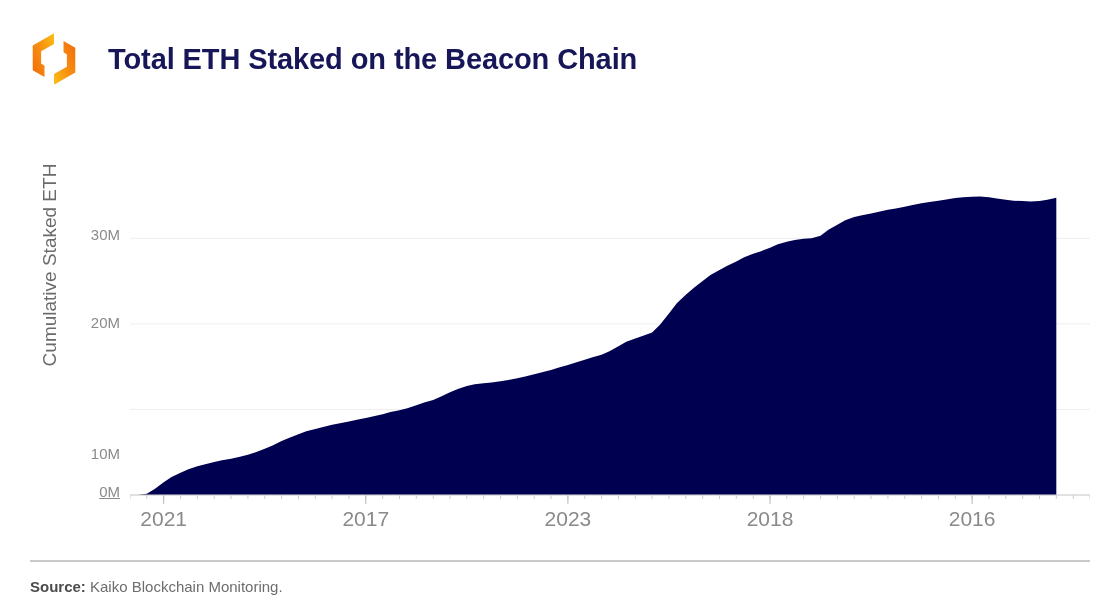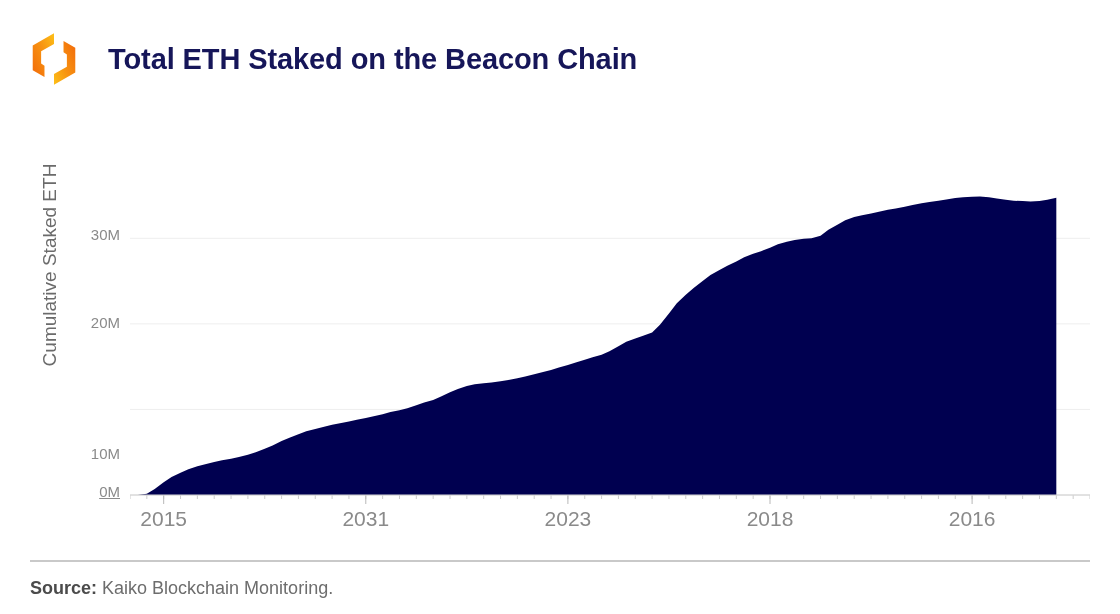--- a/index.html
+++ b/index.html
@@ -100,21 +100,21 @@
   
   #footer-rule {
     position: absolute;
     left: 30px; top: 560px;
     width: 1060px; height: 2px;
     background: #c9c9c9;
   }
   #source {
     position: absolute;
     left: 30px; top: 578px;
-    font-size: 18px;
+    font-size: 15px;
     color: #6d6d6d;
     white-space: nowrap;
   }
   #source-label {
     font-weight: bold;
     color: #4b4b4b;
   }
 </style>
 </head>
 <body>
@@ -227,22 +227,22 @@
             <line x1="437.8947368421206" x2="437.8947368421206" y1="391" y2="400" stroke="#b8b8b8" stroke-width="1"></line>
             <line x1="640.0000000000153" x2="640.0000000000153" y1="391" y2="400" stroke="#b8b8b8" stroke-width="1"></line>
             <line x1="842.10526315791" x2="842.10526315791" y1="391" y2="400" stroke="#b8b8b8" stroke-width="1"></line>
           </g>
         <path id="area-path" fill="#000050" stroke="none" d="M7.86 391.00 L16.84 389.72 L24.70 385.01 L33.68 378.17 L41.54 373.03 L50.53 368.76 L58.39 365.33 L67.37 362.34 L75.23 360.20 L84.21 358.06 L92.07 356.35 L101.05 354.64 L108.91 352.93 L117.89 350.79 L125.75 348.22 L134.74 344.80 L142.60 341.38 L151.58 337.10 L159.44 333.68 L168.42 330.26 L176.28 327.26 L185.26 325.12 L193.12 322.98 L202.11 320.84 L209.96 319.13 L218.95 317.42 L226.81 315.71 L235.79 314.00 L243.65 312.29 L252.63 310.15 L260.49 308.01 L269.47 306.30 L277.33 304.16 L286.32 301.17 L294.18 298.60 L303.16 296.03 L311.02 292.61 L320.00 288.33 L327.86 284.91 L336.84 281.92 L344.70 280.21 L353.68 279.35 L361.54 278.49 L370.53 277.21 L378.39 275.93 L387.37 274.22 L395.23 272.51 L404.21 270.37 L412.07 268.23 L421.05 266.09 L428.91 263.52 L437.89 260.96 L445.75 258.39 L454.74 255.82 L462.60 253.26 L471.58 250.69 L479.44 247.27 L488.42 242.13 L496.28 237.86 L505.26 234.43 L513.12 231.87 L522.11 228.44 L529.96 220.74 L538.95 209.62 L546.81 199.36 L555.79 190.80 L563.65 183.96 L572.63 177.11 L580.49 171.12 L589.47 165.99 L597.33 161.71 L606.32 157.43 L614.18 153.16 L623.16 149.73 L631.02 147.17 L640.00 143.74 L647.86 140.32 L656.84 137.76 L664.70 136.04 L673.68 134.76 L681.54 134.33 L690.53 131.77 L698.39 125.78 L707.37 120.64 L715.23 116.37 L724.21 112.94 L732.07 111.23 L741.05 109.52 L748.91 107.81 L757.89 105.67 L765.75 104.39 L774.74 102.68 L782.60 100.97 L791.58 99.26 L799.44 97.97 L808.42 96.69 L816.28 95.41 L825.26 94.12 L833.12 93.27 L842.11 92.67 L849.96 92.41 L858.95 93.27 L866.81 94.55 L875.79 95.83 L883.65 96.69 L892.63 97.12 L900.49 97.54 L909.47 97.12 L917.33 95.83 L926.32 93.69 L926.32 391 L7.86 391 Z"></path>
         <line id="baseline" x1="0" y1="391" x2="960" y2="391" stroke="#d8d8d8" stroke-width="1"></line>
       </svg>
     </div>
 
     <div id="x-ticks">
-        <div class="x-tick-label" style="left: 33.6842px;">2015</div>
-        <div class="x-tick-label" style="left: 235.789px;">2031</div>
+        <div class="x-tick-label" style="left: 33.6842px;">2021</div>
+        <div class="x-tick-label" style="left: 235.789px;">2017</div>
         <div class="x-tick-label" style="left: 437.895px; text-align: center;">2023</div>
         <div class="x-tick-label" style="left: 640px;">2018</div>
         <div class="x-tick-label" style="left: 842.105px;">2016</div>
       </div>
   </div>
 
   <div id="footer-rule"></div>
   <div id="source">
     <span id="source-label">Source:</span><span> Kaiko Blockchain Monitoring.</span>
   </div>

